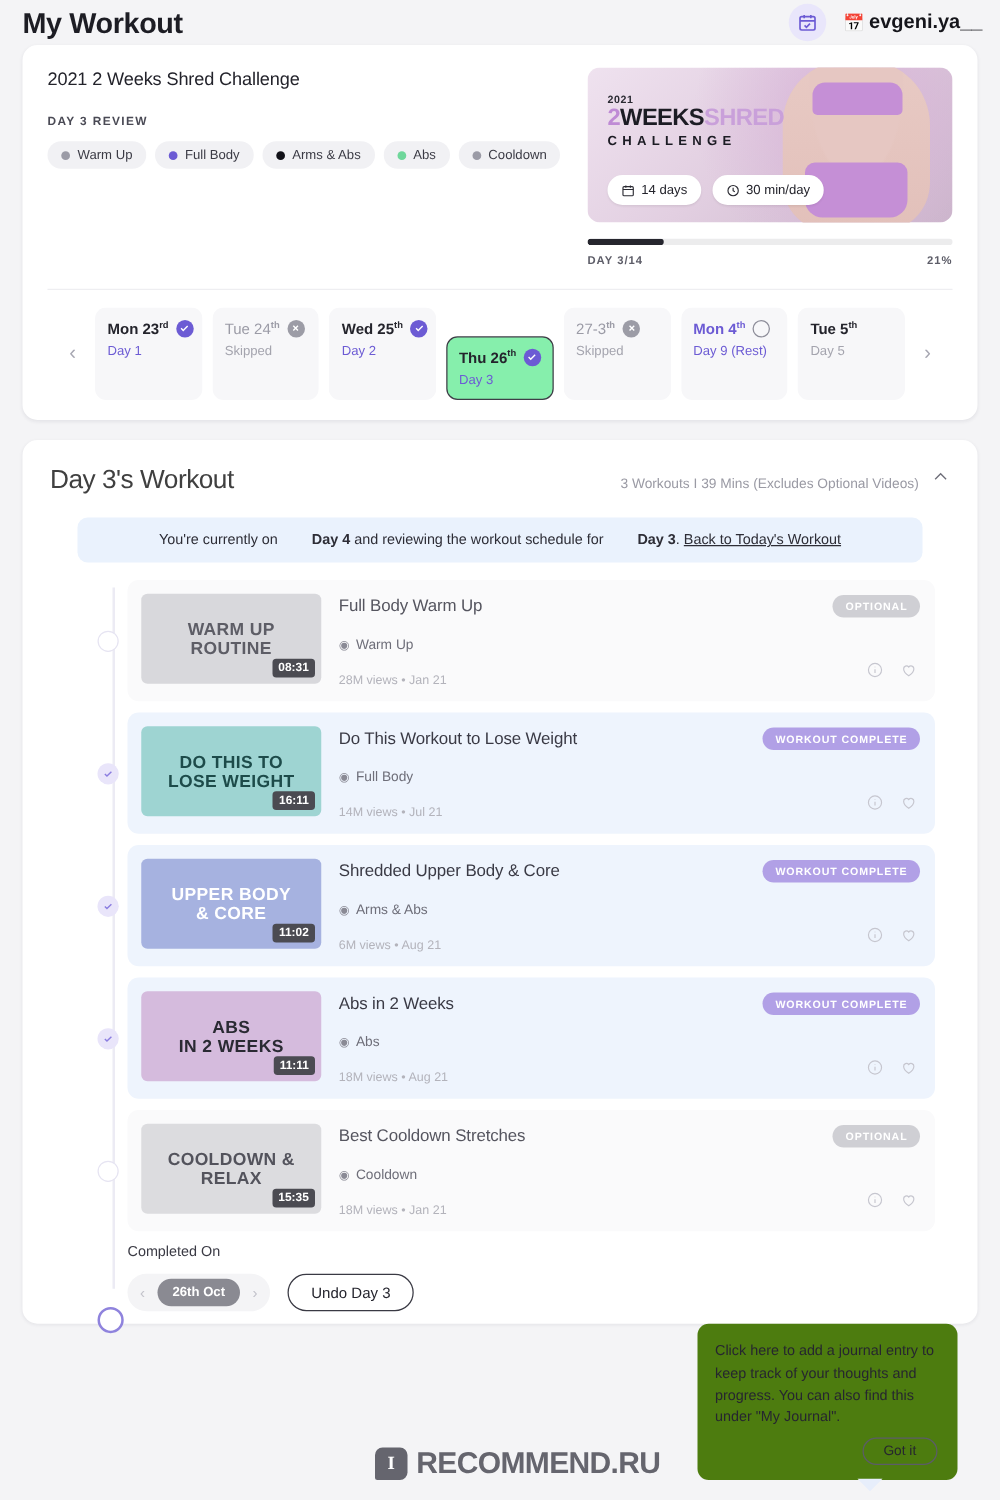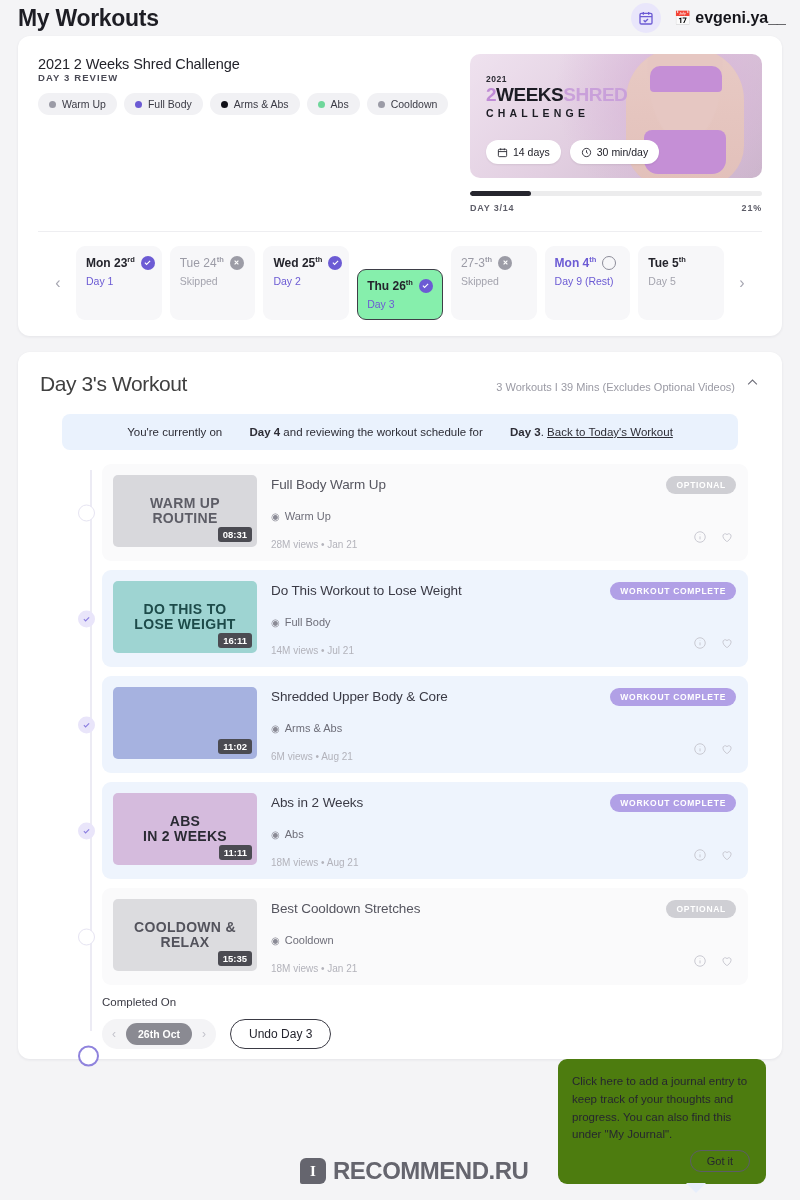--- a/index.html
+++ b/index.html
@@ -31,21 +31,21 @@
   .card {
     background: #fff; border-radius: 12px; margin: 0 18px 16px 18px;
     box-shadow: 0 1px 3px rgba(30,30,50,.07);
   }
 
   
   .chal { padding: 18px 20px 0 20px; position: relative; }
   .chal-top { display: flex; gap: 16px; }
   .chal-left { flex: 1 1 auto; padding-top: 2px; }
   .chal-title { font-size: 14.5px; font-weight: 400; color: #23232b; letter-spacing: -.1px; }
-  .chal-sub { font-size: 9.5px; font-weight: 700; letter-spacing: 1.1px; color: #4a4a55; }
+  .chal-sub { margin-top: 20px; font-size: 9.5px; font-weight: 700; letter-spacing: 1.1px; color: #4a4a55; }
   .tagrow { display: flex; gap: 7px; margin-top: 10px; flex-wrap: wrap; }
   .tag {
     display: inline-flex; align-items: center; gap: 6px;
     background: #f1f1f4; border-radius: 20px; padding: 5px 11px;
     font-size: 10.5px; color: #3b3b45; white-space: nowrap;
   }
   .dot { width: 7px; height: 7px; border-radius: 50%; flex: none; }
 
   .chal-right { width: 292px; flex: none; }
   .hero {
@@ -224,21 +224,21 @@
     font-family: "Liberation Serif", serif;
   }
   .wm-text { font-size: 24px; font-weight: 800; color: #5b5b64; letter-spacing: -.5px; }
 </style>
 </head>
 <body>
 
 <div class="page">
 
   <div class="topbar">
-    <div class="page-title">My Workouts</div>
+    <div class="page-title">My Workout</div>
     <div class="topbar-right">
       <div class="cal-btn">
         <svg viewBox="0 0 24 24" fill="none" stroke="#6c5bd4" stroke-width="2">
           <rect x="3" y="5" width="18" height="16" rx="2"></rect>
             <path d="M3 10h18M8 3v4M16 3v4"></path>
           <path d="M8.5 15.5l2.2 2.2 4.3-4.3"></path>
         </svg>
       </div>
       <div class="user-chip">
         <span class="mini-cal">📅</span>
@@ -485,20 +485,21 @@
             <div class="row">
               <div class="tl-col">
                 <div class="tl-node done">
                   <svg viewBox="0 0 24 24" fill="none" stroke="currentColor" stroke-width="3">
                     <path d="M5 12.5l4.5 4.5L19 7.5"></path>
                   </svg>
                 </div>
               </div>
               <div class="item done">
                 <div class="thumb" style="background:#a6b2e0">
+                  <div class="tlabel" style="color:#ffffff">UPPER BODY<br>&amp; CORE</div>
                   <div class="dur">11:02</div>
                 </div>
                 <div class="info">
                   <div class="it-title">Shredded Upper Body &amp; Core</div>
                   <div class="it-cat">
                     <span class="pin">◉</span>
                     <span>Arms &amp; Abs</span>
                   </div>
                   <div class="it-stats">6M views • Aug 21</div>
                 </div>

